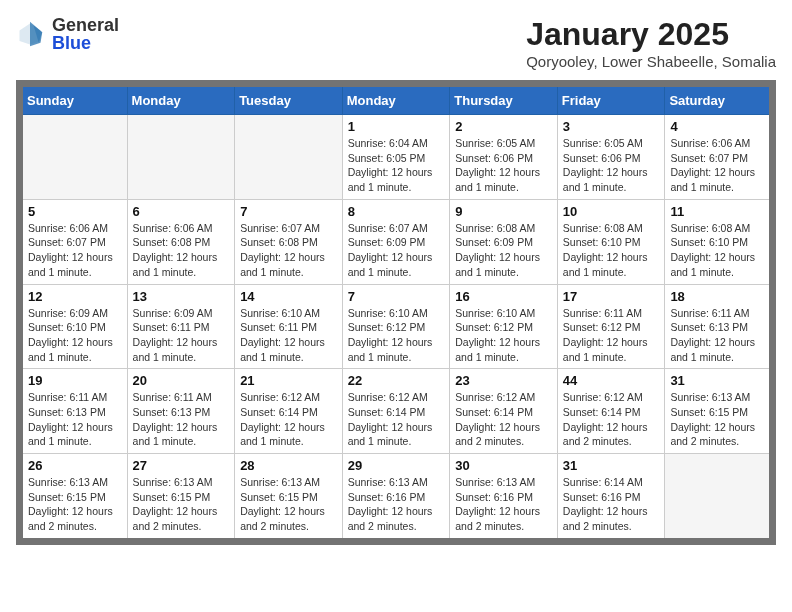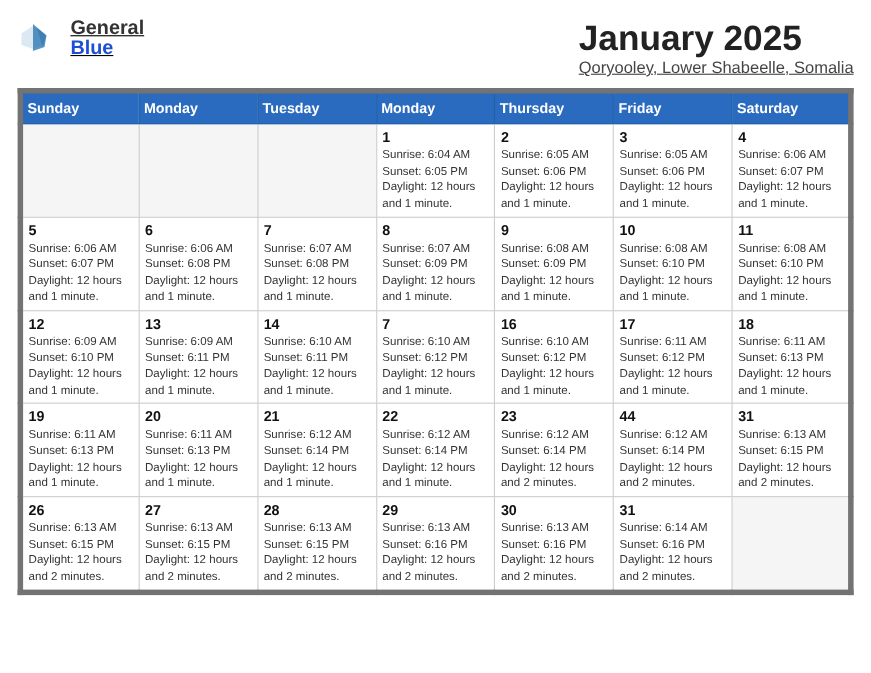--- a/index.html
+++ b/index.html
@@ -12,22 +12,21 @@
     }
     .header-area {
       display: flex;
       justify-content: space-between;
       align-items: flex-start;
       margin-bottom: 10px;
     }
     .logo {
       display: flex;
       align-items: center;
-      gap: 20px;
-      text-decoration: underline;
+      gap: 8px;
     }
     .logo-text-general {
       font-size: 18px;
       font-weight: bold;
       color: #333;
       line-height: 1;
     }
     .logo-text-blue {
       font-size: 18px;
       font-weight: bold;
@@ -42,26 +41,25 @@
       text-align: left;
     }
     .month-title {
       font-size: 32px;
       font-weight: bold;
       color: #222;
     }
     .location-title {
       font-size: 15px;
       color: #444;
-      text-decoration: underline;
     }
     .calendar {
       width: 100%;
       border-collapse: collapse;
-      border: 5px solid #737373;
+      border: 7px solid #737373;
     }
     .calendar th {
       background: #2a6bbf;
       color: #fff;
       font-size: 13px;
       font-weight: bold;
       padding: 6px 4px;
       text-align: left;
       border: 1px solid #2060a8;
     }

